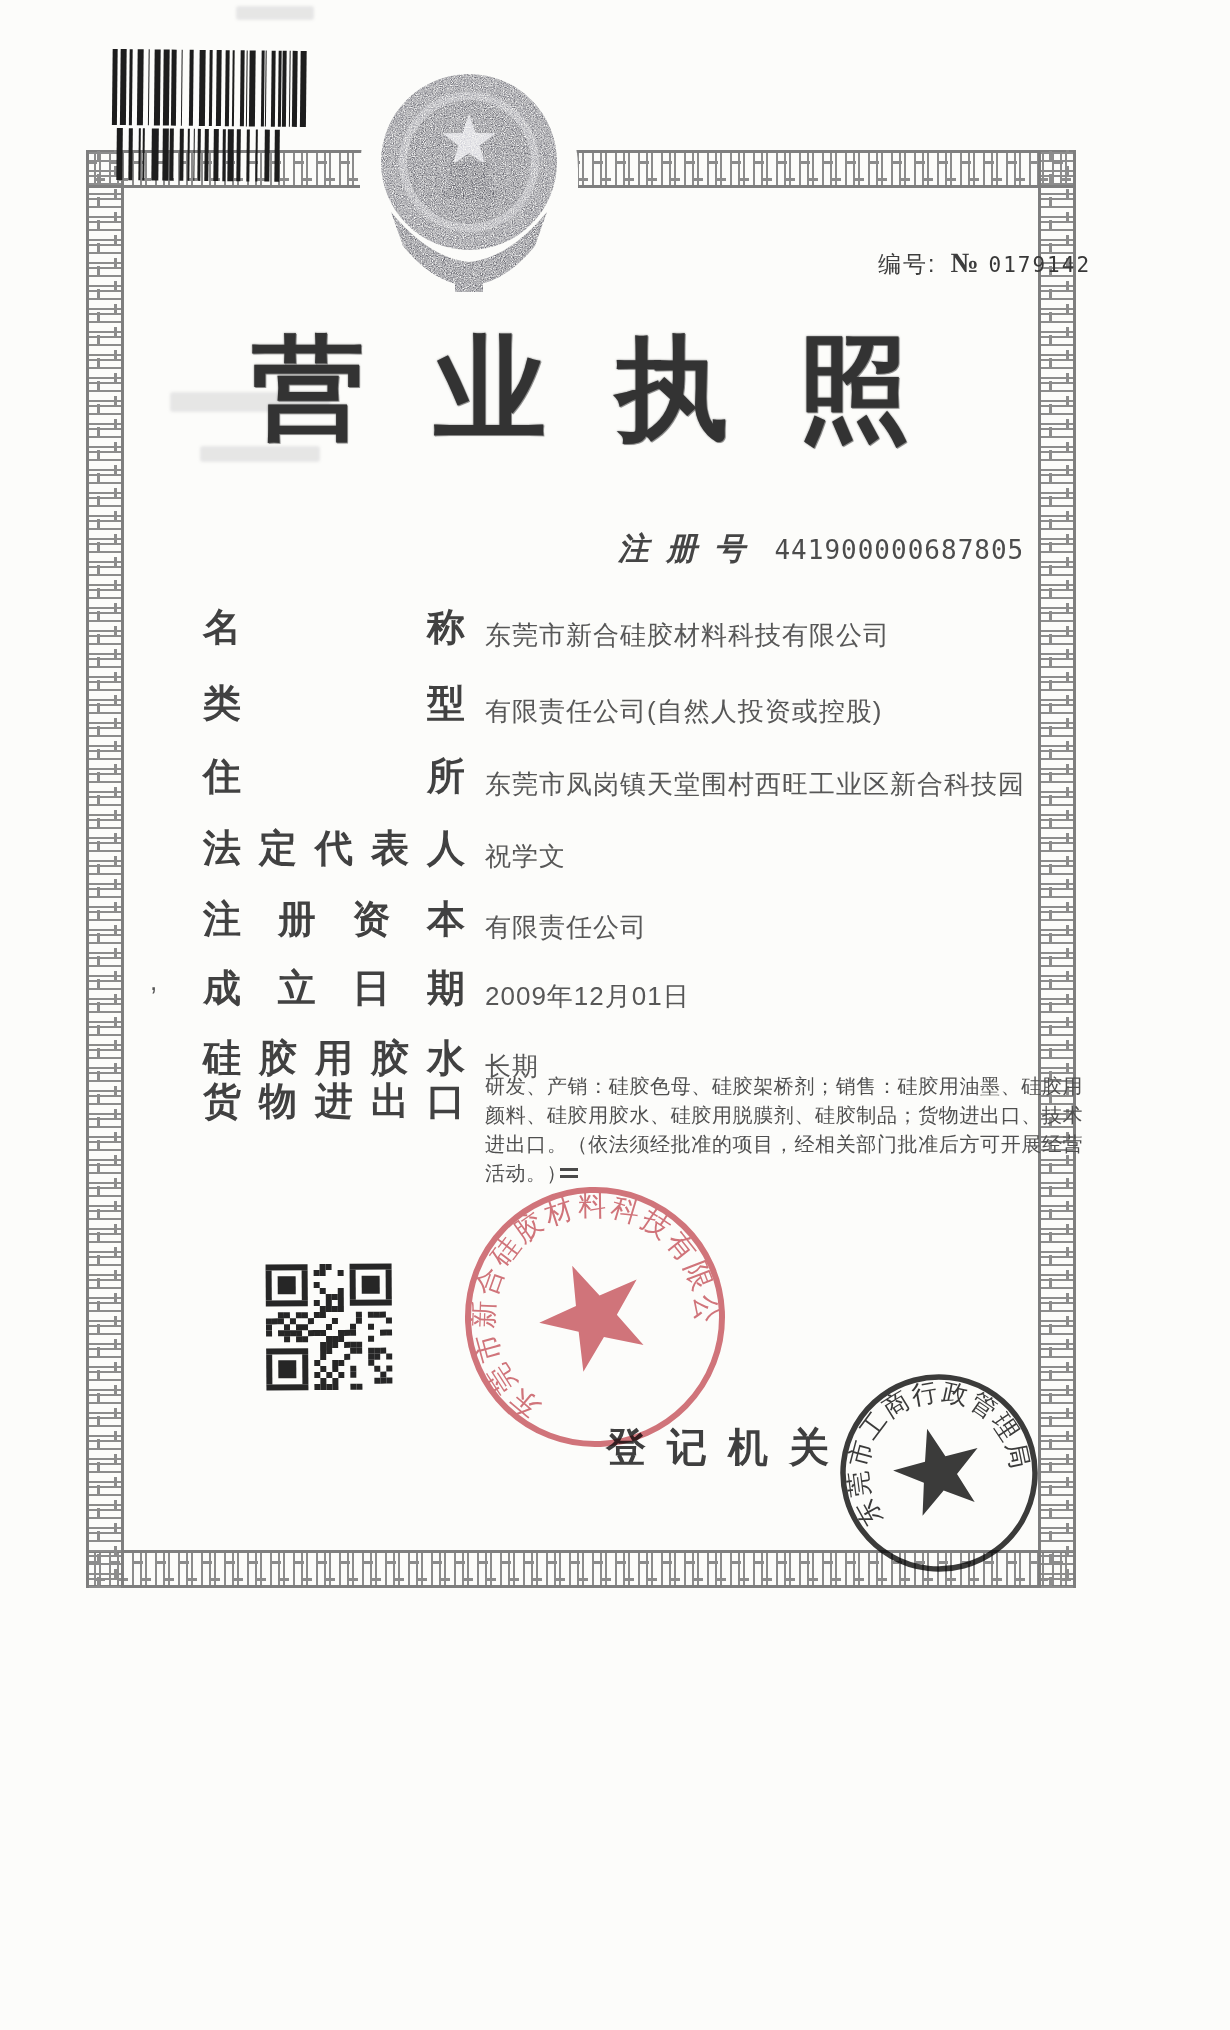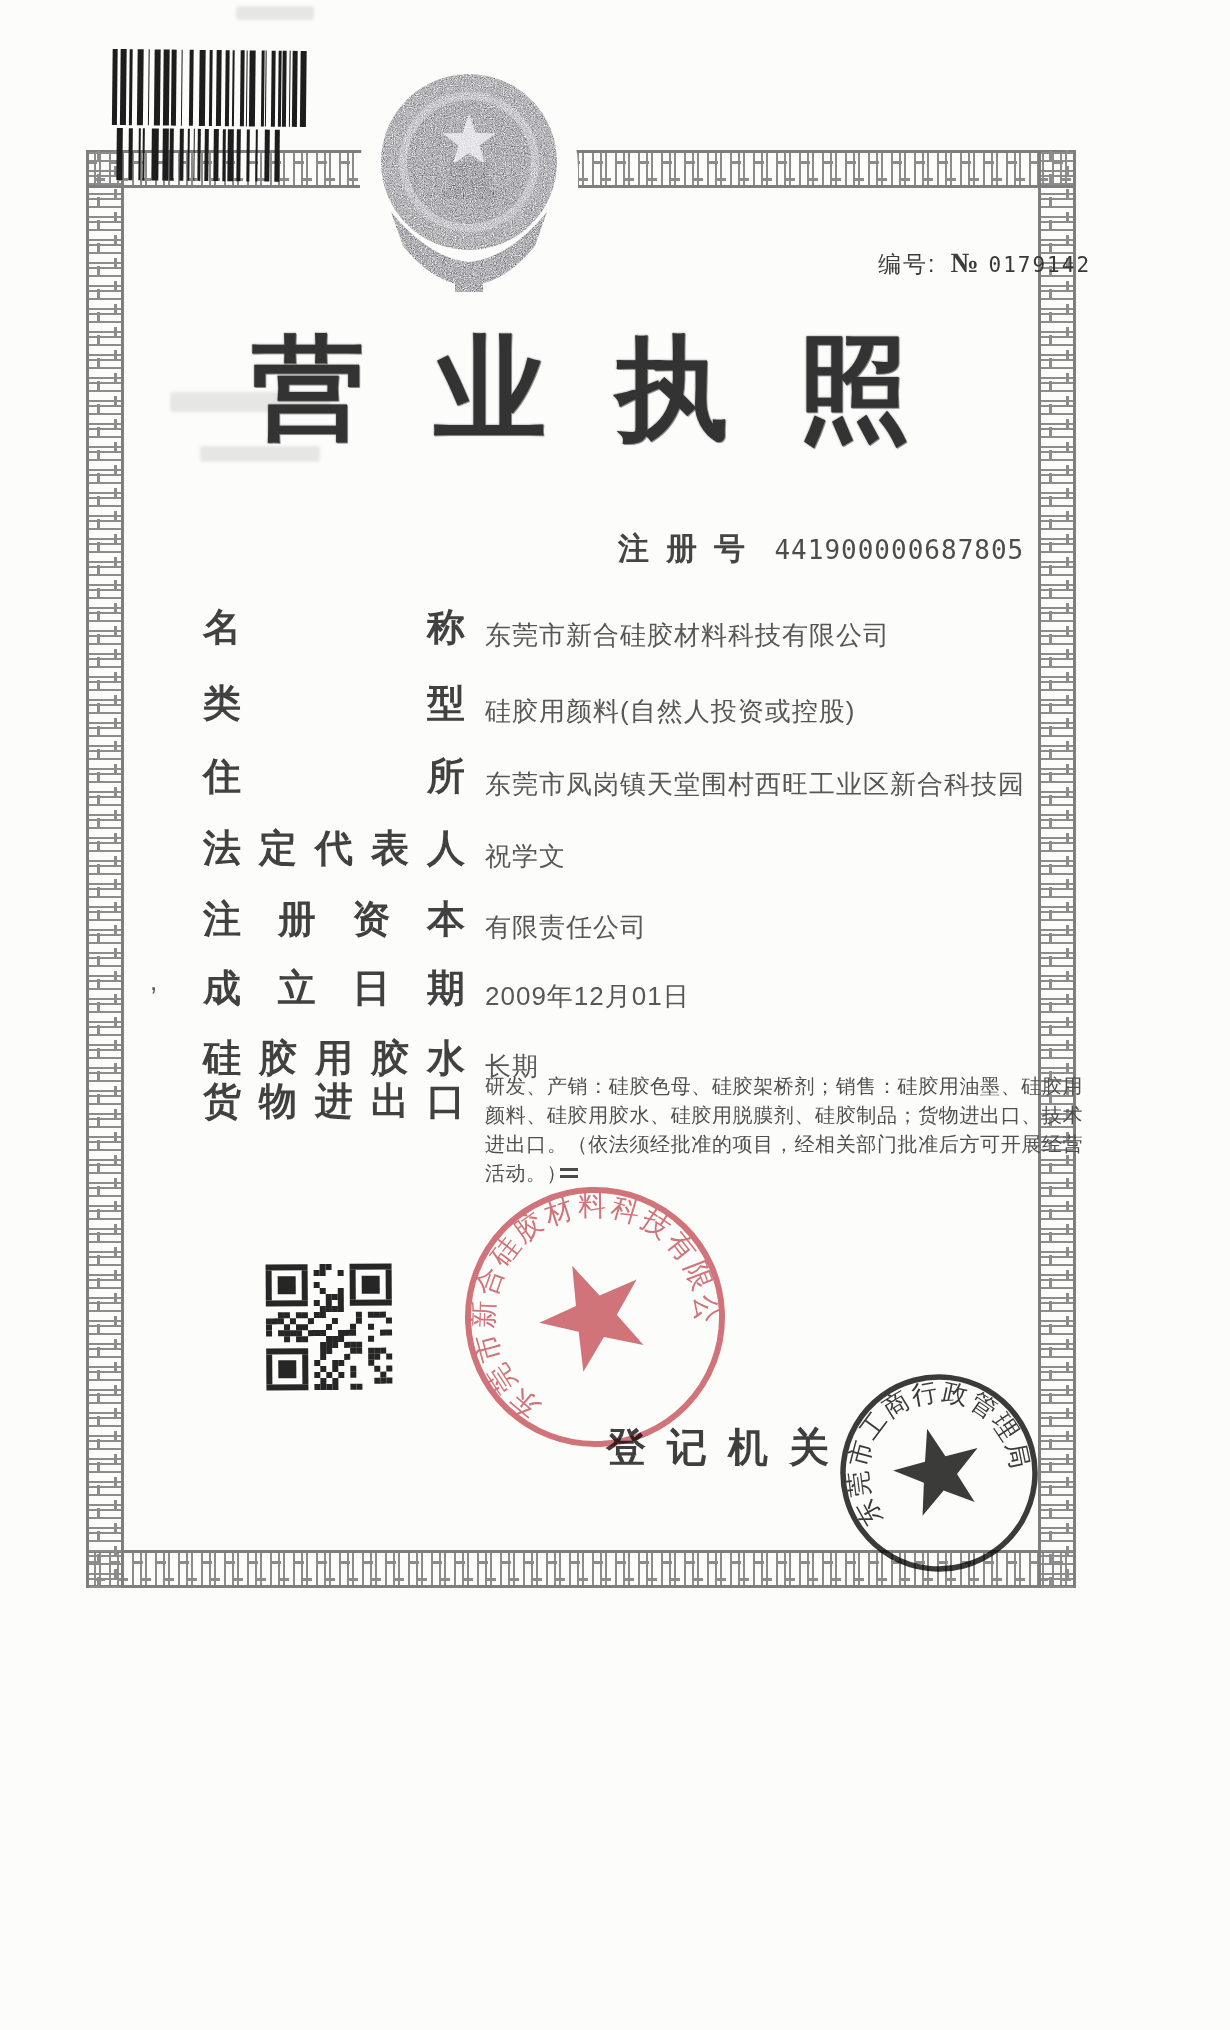--- a/index.html
+++ b/index.html
@@ -40,21 +40,21 @@
   .serial-line .no-symbol{font-family:"Liberation Serif",serif;font-weight:700;font-size:28px;margin:0 8px 0 14px;}
   .serial-line .serial-digits{font-family:"DejaVu Sans Mono",monospace;font-size:21px;letter-spacing:2px;color:#383838;}
   .license-title{
     position:absolute;left:86px;top:314px;width:990px;z-index:4;
     text-align:center;font-size:112px;font-weight:900;letter-spacing:70px;
     color:#333;transform:translateX(35px);
     text-shadow:0 0 2px rgba(70,70,70,.8),1px 1px 0 rgba(60,60,60,.5);
     font-family:"Liberation Sans","DejaVu Sans",sans-serif;white-space:nowrap;
   }
   .reg-line{position:absolute;left:618px;top:528px;z-index:4;white-space:nowrap;}
-  .reg-label{font-size:31px;letter-spacing:17px;color:#454545;font-weight:600;}
+  .reg-label{font-size:31px;letter-spacing:17px;color:#454545;font-weight:600;font-style:italic;}
   .reg-number{font-family:"DejaVu Sans Mono",monospace;font-size:26px;letter-spacing:1px;color:#4c4c4c;margin-left:8px;}
   .field-row{position:absolute;left:203px;width:880px;z-index:4;}
   .field-label{
     position:absolute;left:0;top:0;width:262px;font-size:38px;font-weight:600;color:#414141;
     text-align:justify;text-align-last:justify;line-height:1.05;white-space:normal;
   }
   .field-value{position:absolute;left:282px;top:10px;font-size:26px;color:#575757;white-space:nowrap;letter-spacing:1px;}
   .scope-value{
     position:absolute;left:282px;top:-10px;width:598px;font-size:20px;line-height:29px;
     color:#4f4f4f;white-space:normal;text-align:justify;letter-spacing:.5px;
@@ -121,21 +121,21 @@
     <span class="reg-label">注册号</span>
     <span class="reg-number">441900000687805</span>
   </div>
 
   <div class="field-row" style="top:608px;">
     <span class="field-label">名称</span>
     <span class="field-value">东莞市新合硅胶材料科技有限公司</span>
   </div>
   <div class="field-row" style="top:684px;">
     <span class="field-label">类型</span>
-    <span class="field-value">硅胶用颜料(自然人投资或控股)</span>
+    <span class="field-value">有限责任公司(自然人投资或控股)</span>
   </div>
   <div class="field-row" style="top:757px;">
     <span class="field-label">住所</span>
     <span class="field-value">东莞市凤岗镇天堂围村西旺工业区新合科技园</span>
   </div>
   <div class="field-row" style="top:829px;">
     <span class="field-label">法定代表人</span>
     <span class="field-value">祝学文</span>
   </div>
   <div class="field-row" style="top:900px;">

